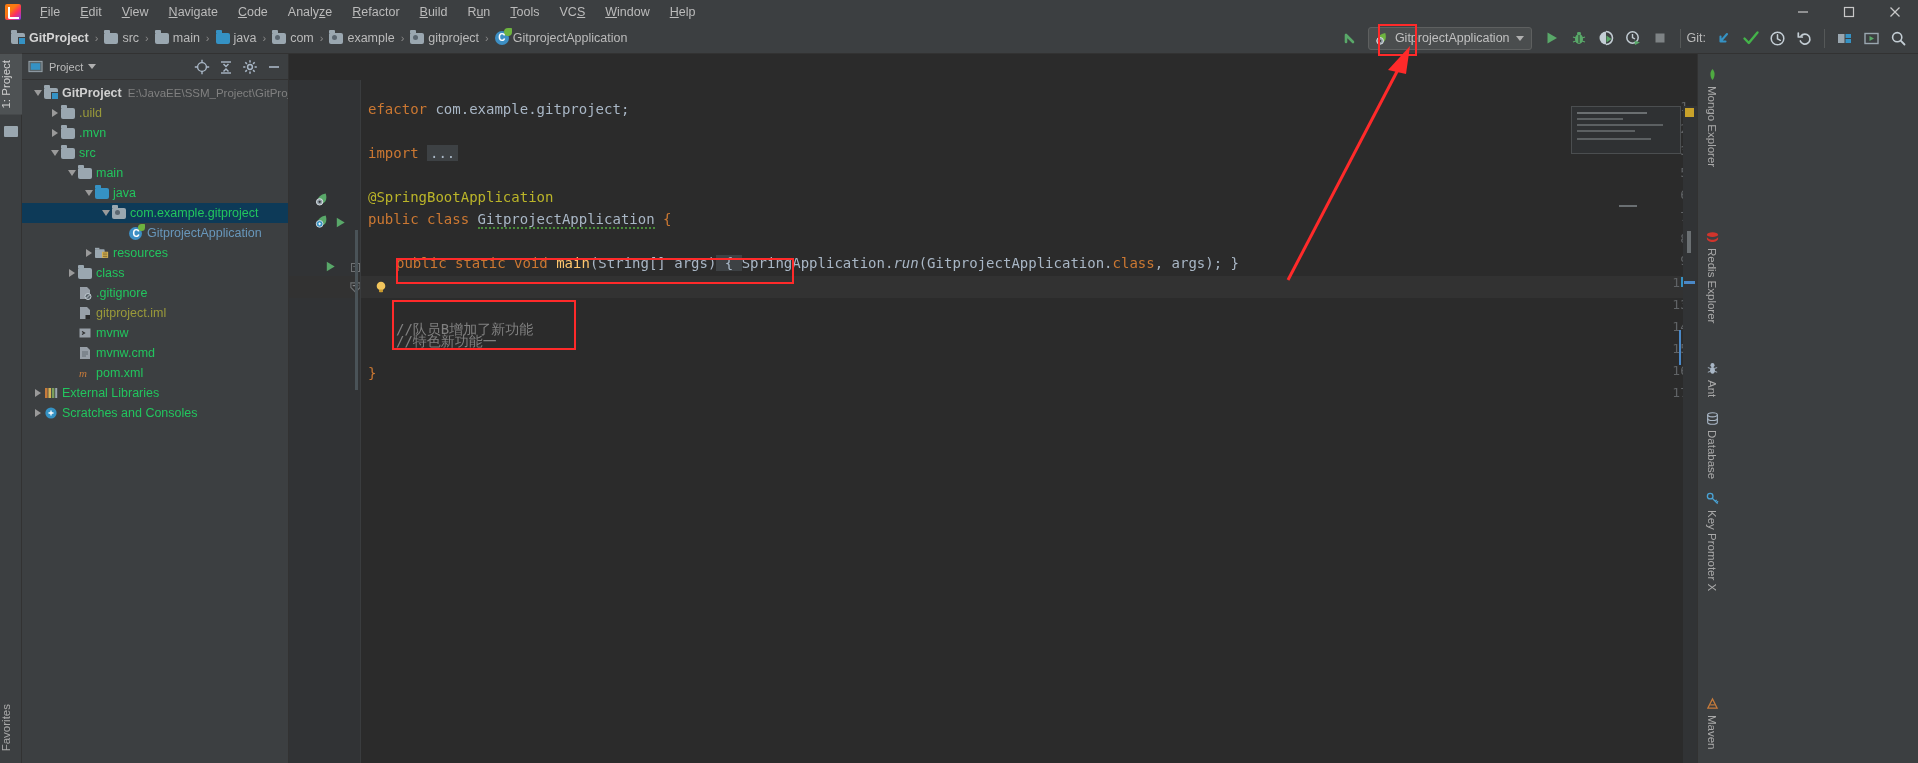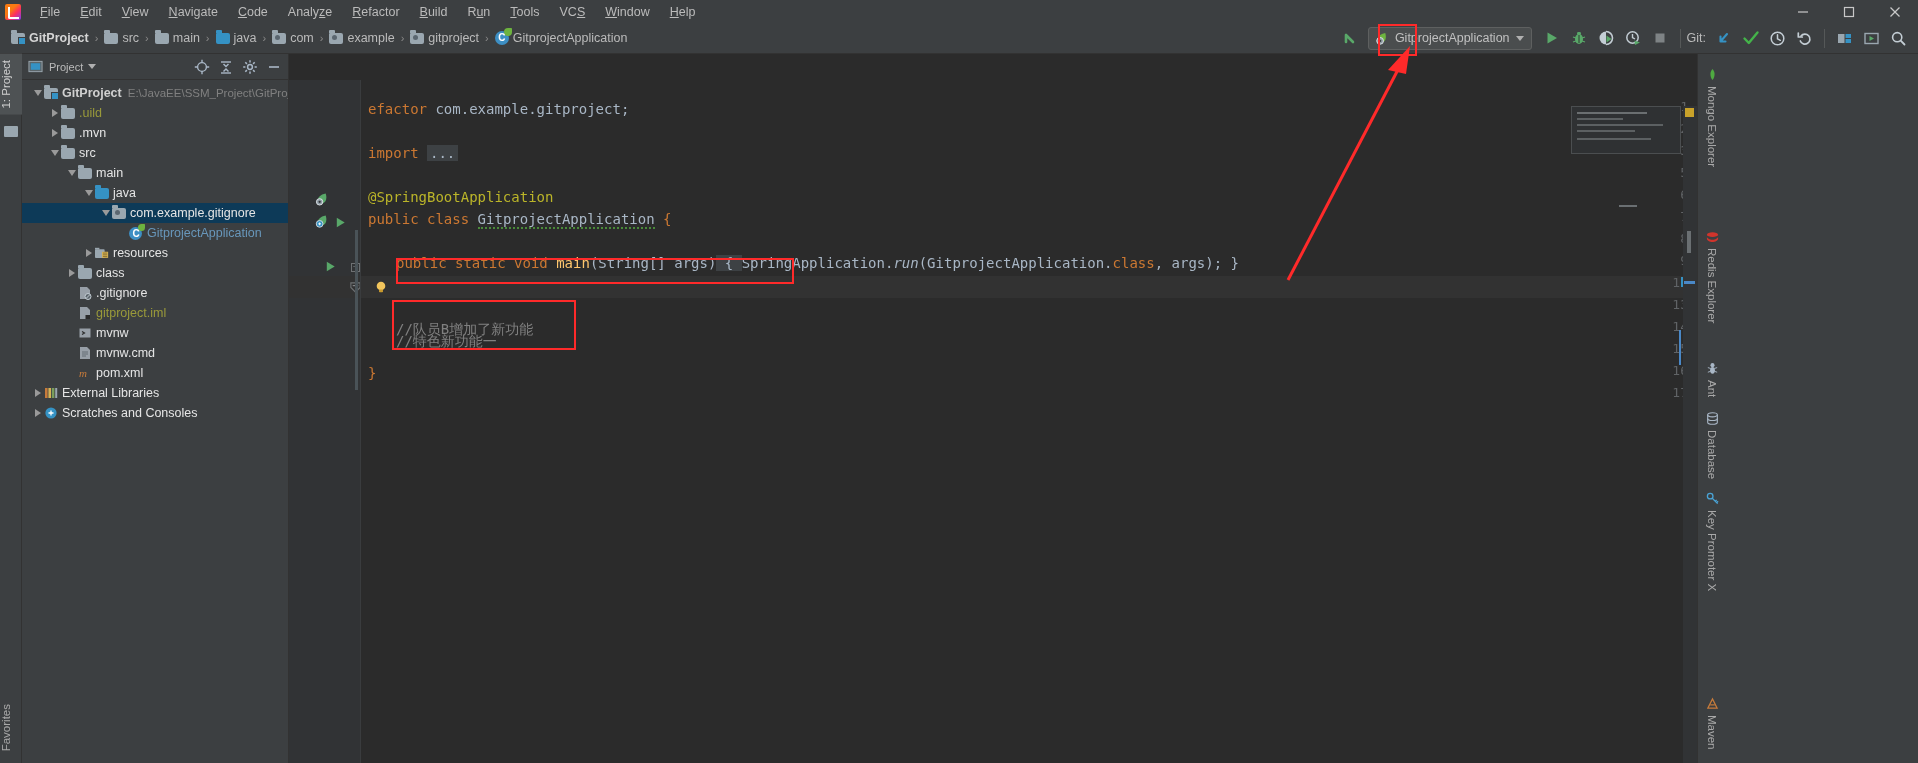--- a/index.html
+++ b/index.html
@@ -140,21 +140,21 @@
     width: 12px; height: 20px; display: flex; align-items: center; justify-content: center; flex: none;
   }
   .tarrow i {
     display:block; width:0; height:0;
     border-top:4px solid transparent; border-bottom:4px solid transparent; border-left:6px solid #9a9a9a;
   }
   .tarrow.open i {
     border-left:4px solid transparent; border-right:4px solid transparent;
     border-top:6px solid #9a9a9a; border-bottom:0;
   }
-  .tlabel { color: #e5e5e5; margin-left: 4px; }
+  .tlabel { color: #22c55e; margin-left: 4px; }
   .tlabel.olive { color: #9a9a3a; }
   .tlabel.blue { color: #6897bb; }
   .tlabel.bold { font-weight: bold; color: #d0d0d0; }
   .tpath { color: #808080; font-size: 11.5px; margin-left: 6px; }
   .ficon { width: 14px; height: 14px; flex: none; position: relative; }
 
   
   .editor-area {
     position: absolute; left: 289px; top: 54px; right: 29px; bottom: 0;
     background: #2b2b2b;
@@ -537,21 +537,21 @@
           <span class="tlabel">java</span>
         </div>
         <div class="trow sel">
           <span style="width: 78px; flex: 0 0 auto;"></span>
           <span class="tarrow open">
             <i></i>
           </span>
           <span class="ficon" style="display: flex; align-items: center;">
             <span class="folder-ico pkg"></span>
           </span>
-          <span class="tlabel">com.example.gitignore</span>
+          <span class="tlabel">com.example.gitproject</span>
         </div>
         <div class="trow">
           <span style="width: 95px; flex: 0 0 auto;"></span>
           <span class="tarrow"></span>
           <span class="ficon" style="display: flex; align-items: center;">
             <span class="cls-ico" style="width:13px;height:13px;">
               <span class="spring" style="width:7px;height:7px;"></span>
             </span>
           </span>
           <span class="tlabel blue">GitprojectApplication</span>

